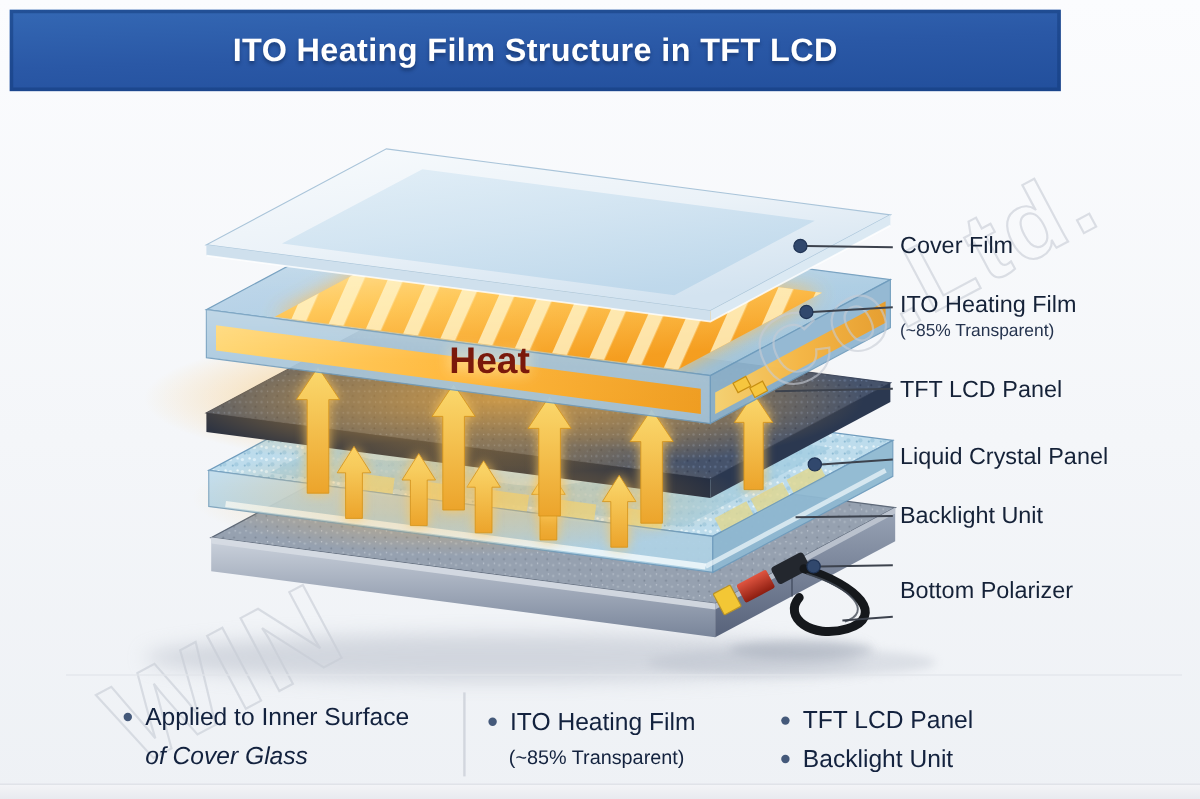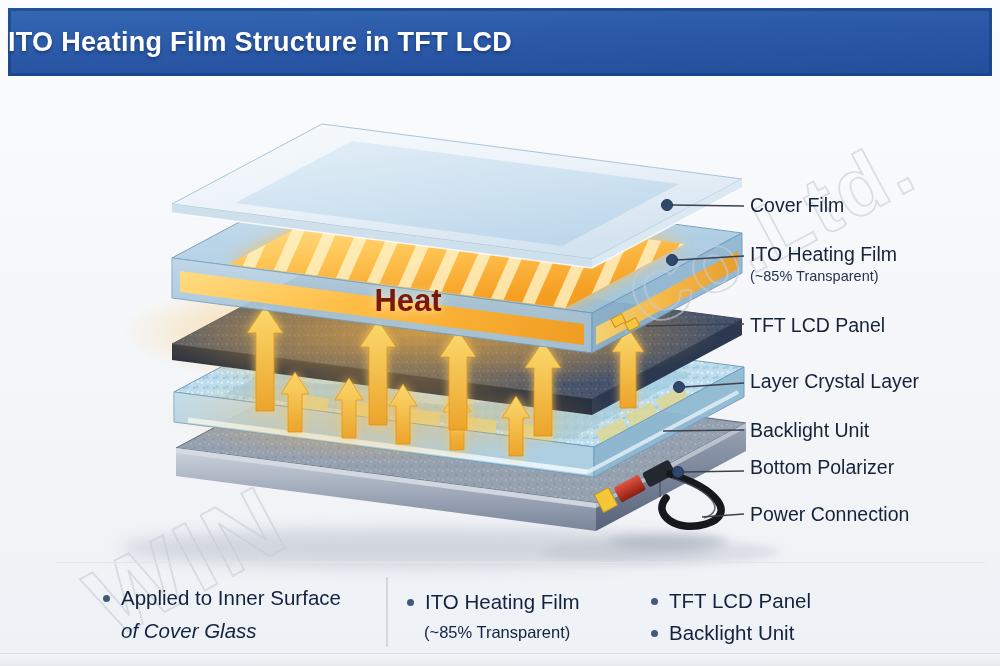--- a/index.html
+++ b/index.html
@@ -3,45 +3,45 @@
 <meta charset="utf-8">
 <style>
   html,body { margin:0; padding:0; background:#e8eaee; }
   .page {
     position:relative; width:1000px; height:666px; overflow:hidden;
     background:linear-gradient(180deg,#fbfcfe 0%,#f4f6f9 55%,#eef1f5 100%);
     font-family:"Liberation Sans", sans-serif;
   }
   
   .banner {
-    position:absolute; left:8px; top:8px; width:984px; height:68px; z-index:6;
+    position:absolute; left:8px; top:8px; width:876px; height:68px; z-index:6;
     background:linear-gradient(178deg,#3468b4 0%,#2a58a6 50%,#224f9c 100%);
     box-shadow:inset 0 0 0 3px rgba(18,58,122,.5);
-    display:flex; align-items:center; justify-content:flex-start;
+    display:flex; align-items:center; justify-content:center;
   }
   .banner h1 {
     margin:0; color:#ffffff; font-size:27px; font-weight:bold; letter-spacing:.3px;
     text-shadow:0 2px 3px rgba(8,28,66,.45);
   }
   
   svg.stage { position:absolute; left:0; top:0; z-index:1; }
   .heat-text { font-family:"Liberation Sans",sans-serif; font-size:31px; font-weight:bold;
                fill:#7a190b; filter:drop-shadow(0 0 6px rgba(255,240,190,.95)); }
   .wm { font-family:"Liberation Sans",sans-serif; font-weight:bold; fill:none;
         stroke:#c7ccd5; stroke-width:1.8px; opacity:.6; letter-spacing:4px; }
   .wm1 { font-size:100px; }
   .wm2 { font-size:82px; }
   .arrow { filter:drop-shadow(0 0 5px rgba(255,200,90,.85)); }
   .lead  { stroke:#3c424d; stroke-width:1.7; }
   
   .llabel { position:absolute; left:750px; z-index:4; color:#152238; font-size:19.5px;
             font-weight:500; line-height:1.15; white-space:nowrap; }
   .llabel .sub { font-size:14.5px; font-weight:normal; color:#25334e; margin-top:3px; }
   .lbl-cover { top:194px; } .lbl-ito { top:243px; } .lbl-tft { top:314px; }
-  .lbl-lc { top:370px; } .lbl-bl { top:419px; } .lbl-bp { top:456px; } .lbl-pc { top:503px; }
+  .lbl-lc { top:370px; } .lbl-bl { top:419px; } .lbl-bp { top:481px; } .lbl-pc { top:503px; }
   
   .f-rule  { position:absolute; left:55px; top:562px; width:930px; height:1px;
              background:#e2e4e9; z-index:5; }
   .f-item  { position:absolute; z-index:5; color:#13223e; font-size:20.5px;
              font-weight:500; white-space:nowrap; }
   .f-item .bdot { display:inline-block; width:7px; height:7px; border-radius:50%;
                   background:#44597a; margin-right:11px; vertical-align:3px; }
   .f-a1 { left:103px; top:586px; }
   .f-a2 { left:121px; top:619px;font-style:italic; }
   .f-b1 { left:407px; top:590px; }
@@ -270,30 +270,27 @@
     <span>Cover Film</span>
   </div>
   <div class="llabel lbl-ito">
     <span>ITO Heating Film</span>
     <div class="sub">(~85% Transparent)</div>
   </div>
   <div class="llabel lbl-tft">
     <span>TFT LCD Panel</span>
   </div>
   <div class="llabel lbl-lc">
-    <span>Layer Crystal Layer</span>
+    <span>Liquid Crystal Panel</span>
   </div>
   <div class="llabel lbl-bl">
     <span>Backlight Unit</span>
   </div>
   <div class="llabel lbl-bp">
     <span>Bottom Polarizer</span>
-  </div>
-  <div class="llabel lbl-pc">
-    <span>Power Connection</span>
   </div>
 
   <div class="f-rule"></div>
   <div class="f-item f-a1">
     <span class="bdot"></span><span>Applied to Inner Surface</span>
   </div>
   <div class="f-item f-a2">
     <span>of Cover Glass</span>
   </div>
   <div class="f-div"></div>

